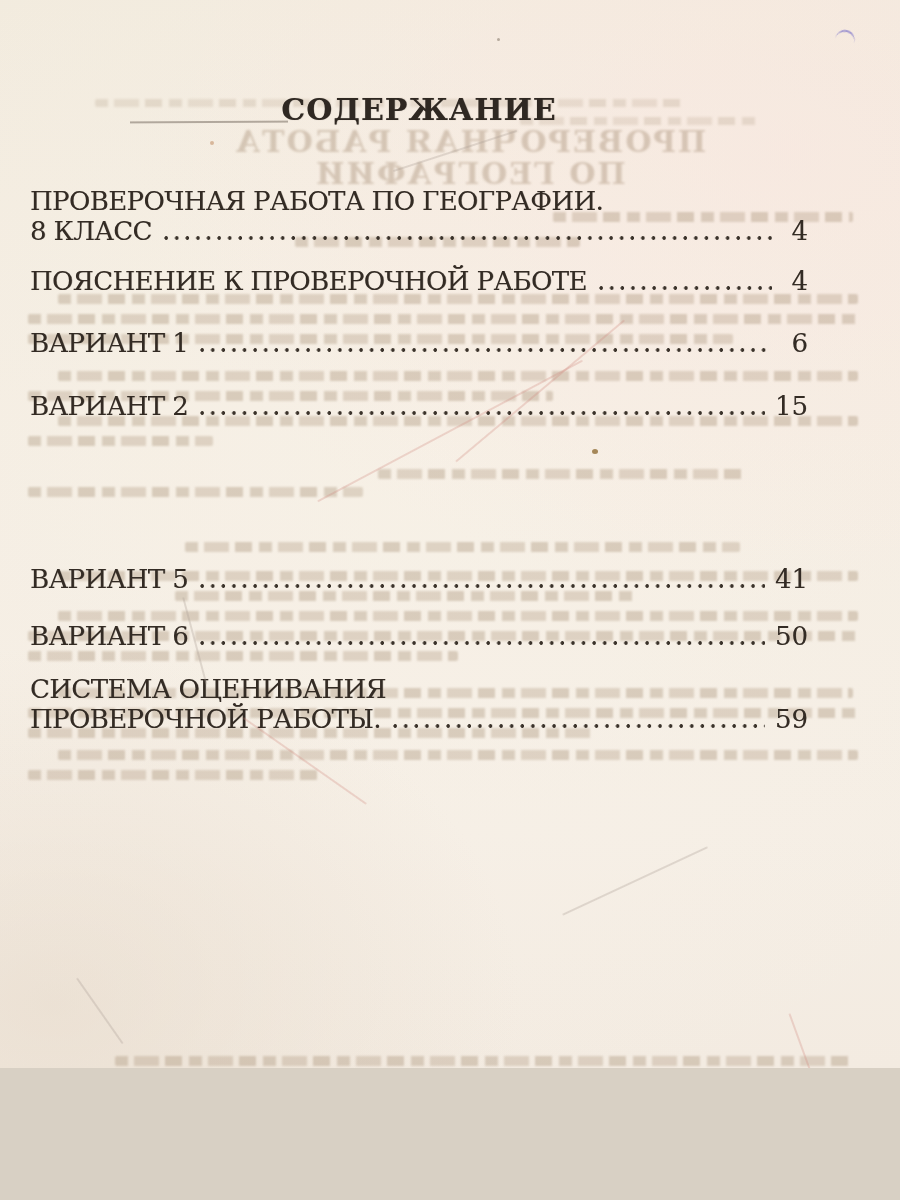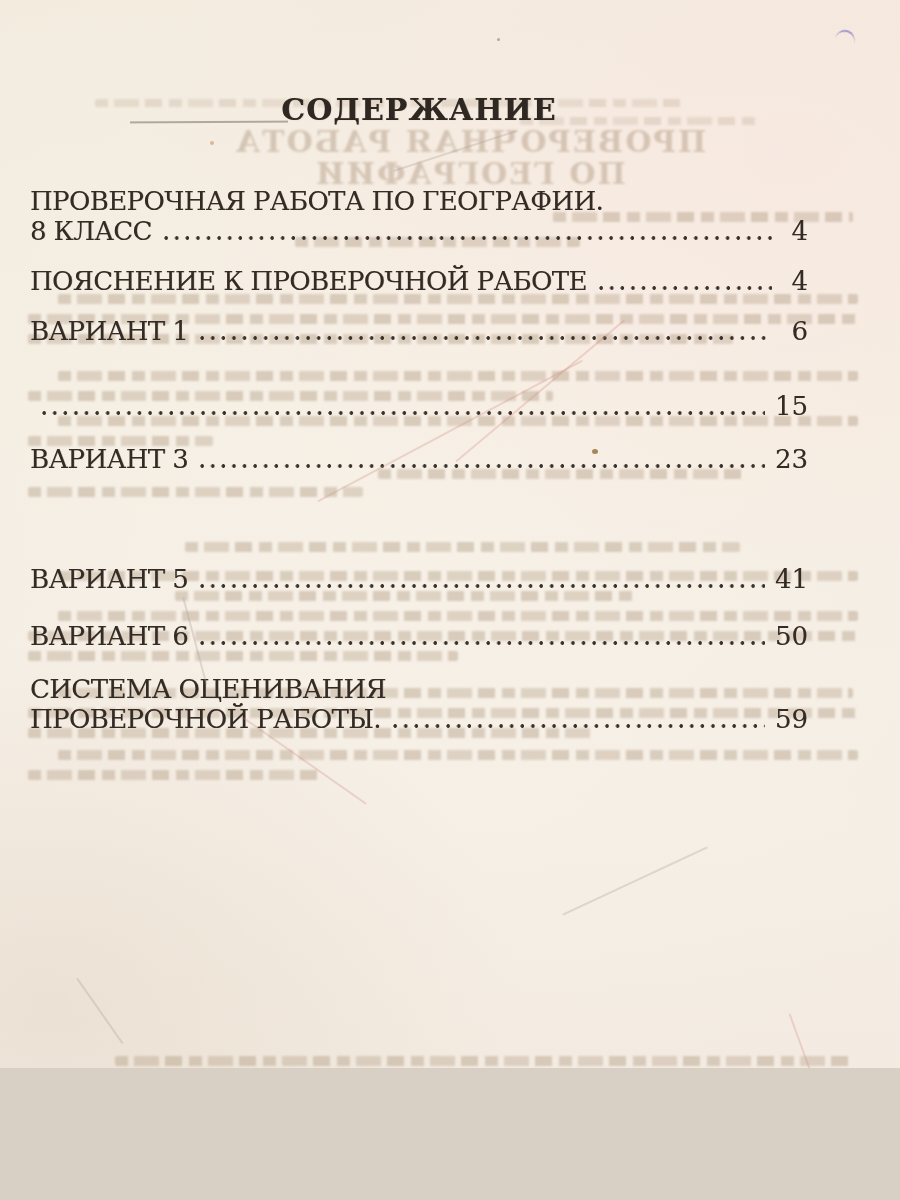--- a/index.html
+++ b/index.html
@@ -131,42 +131,36 @@
     </div>
 
     <div class="toc-entry" style="top:266px;">
       <div class="toc-row">
         <span class="toc-label">ПОЯСНЕНИЕ К ПРОВЕРОЧНОЙ РАБОТЕ</span>
         <span class="leader"></span>
         <span class="toc-pagenum">4</span>
       </div>
     </div>
 
-    <div class="toc-entry" style="top:316px;">
+    <div class="toc-entry" style="top:328px;">
       <div class="toc-row">
         <span class="toc-label">ВАРИАНТ 1</span>
         <span class="leader"></span>
         <span class="toc-pagenum">6</span>
       </div>
     </div>
 
     <div class="toc-entry" style="top:391px;">
       <div class="toc-row">
+        <span class="toc-label">ВАРИАНТ 2</span>
         <span class="leader"></span>
         <span class="toc-pagenum">15</span>
       </div>
     </div>
 
-    <div class="toc-entry" style="top:444px;">
-      <div class="toc-row">
-        <span class="toc-label">ВАРИАНТ 3</span>
-        <span class="leader"></span>
-        <span class="toc-pagenum">23</span>
-      </div>
-    </div>
 
 
     <div class="toc-entry" style="top:564px;">
       <div class="toc-row">
         <span class="toc-label">ВАРИАНТ 5</span>
         <span class="leader"></span>
         <span class="toc-pagenum">41</span>
       </div>
     </div>
 

